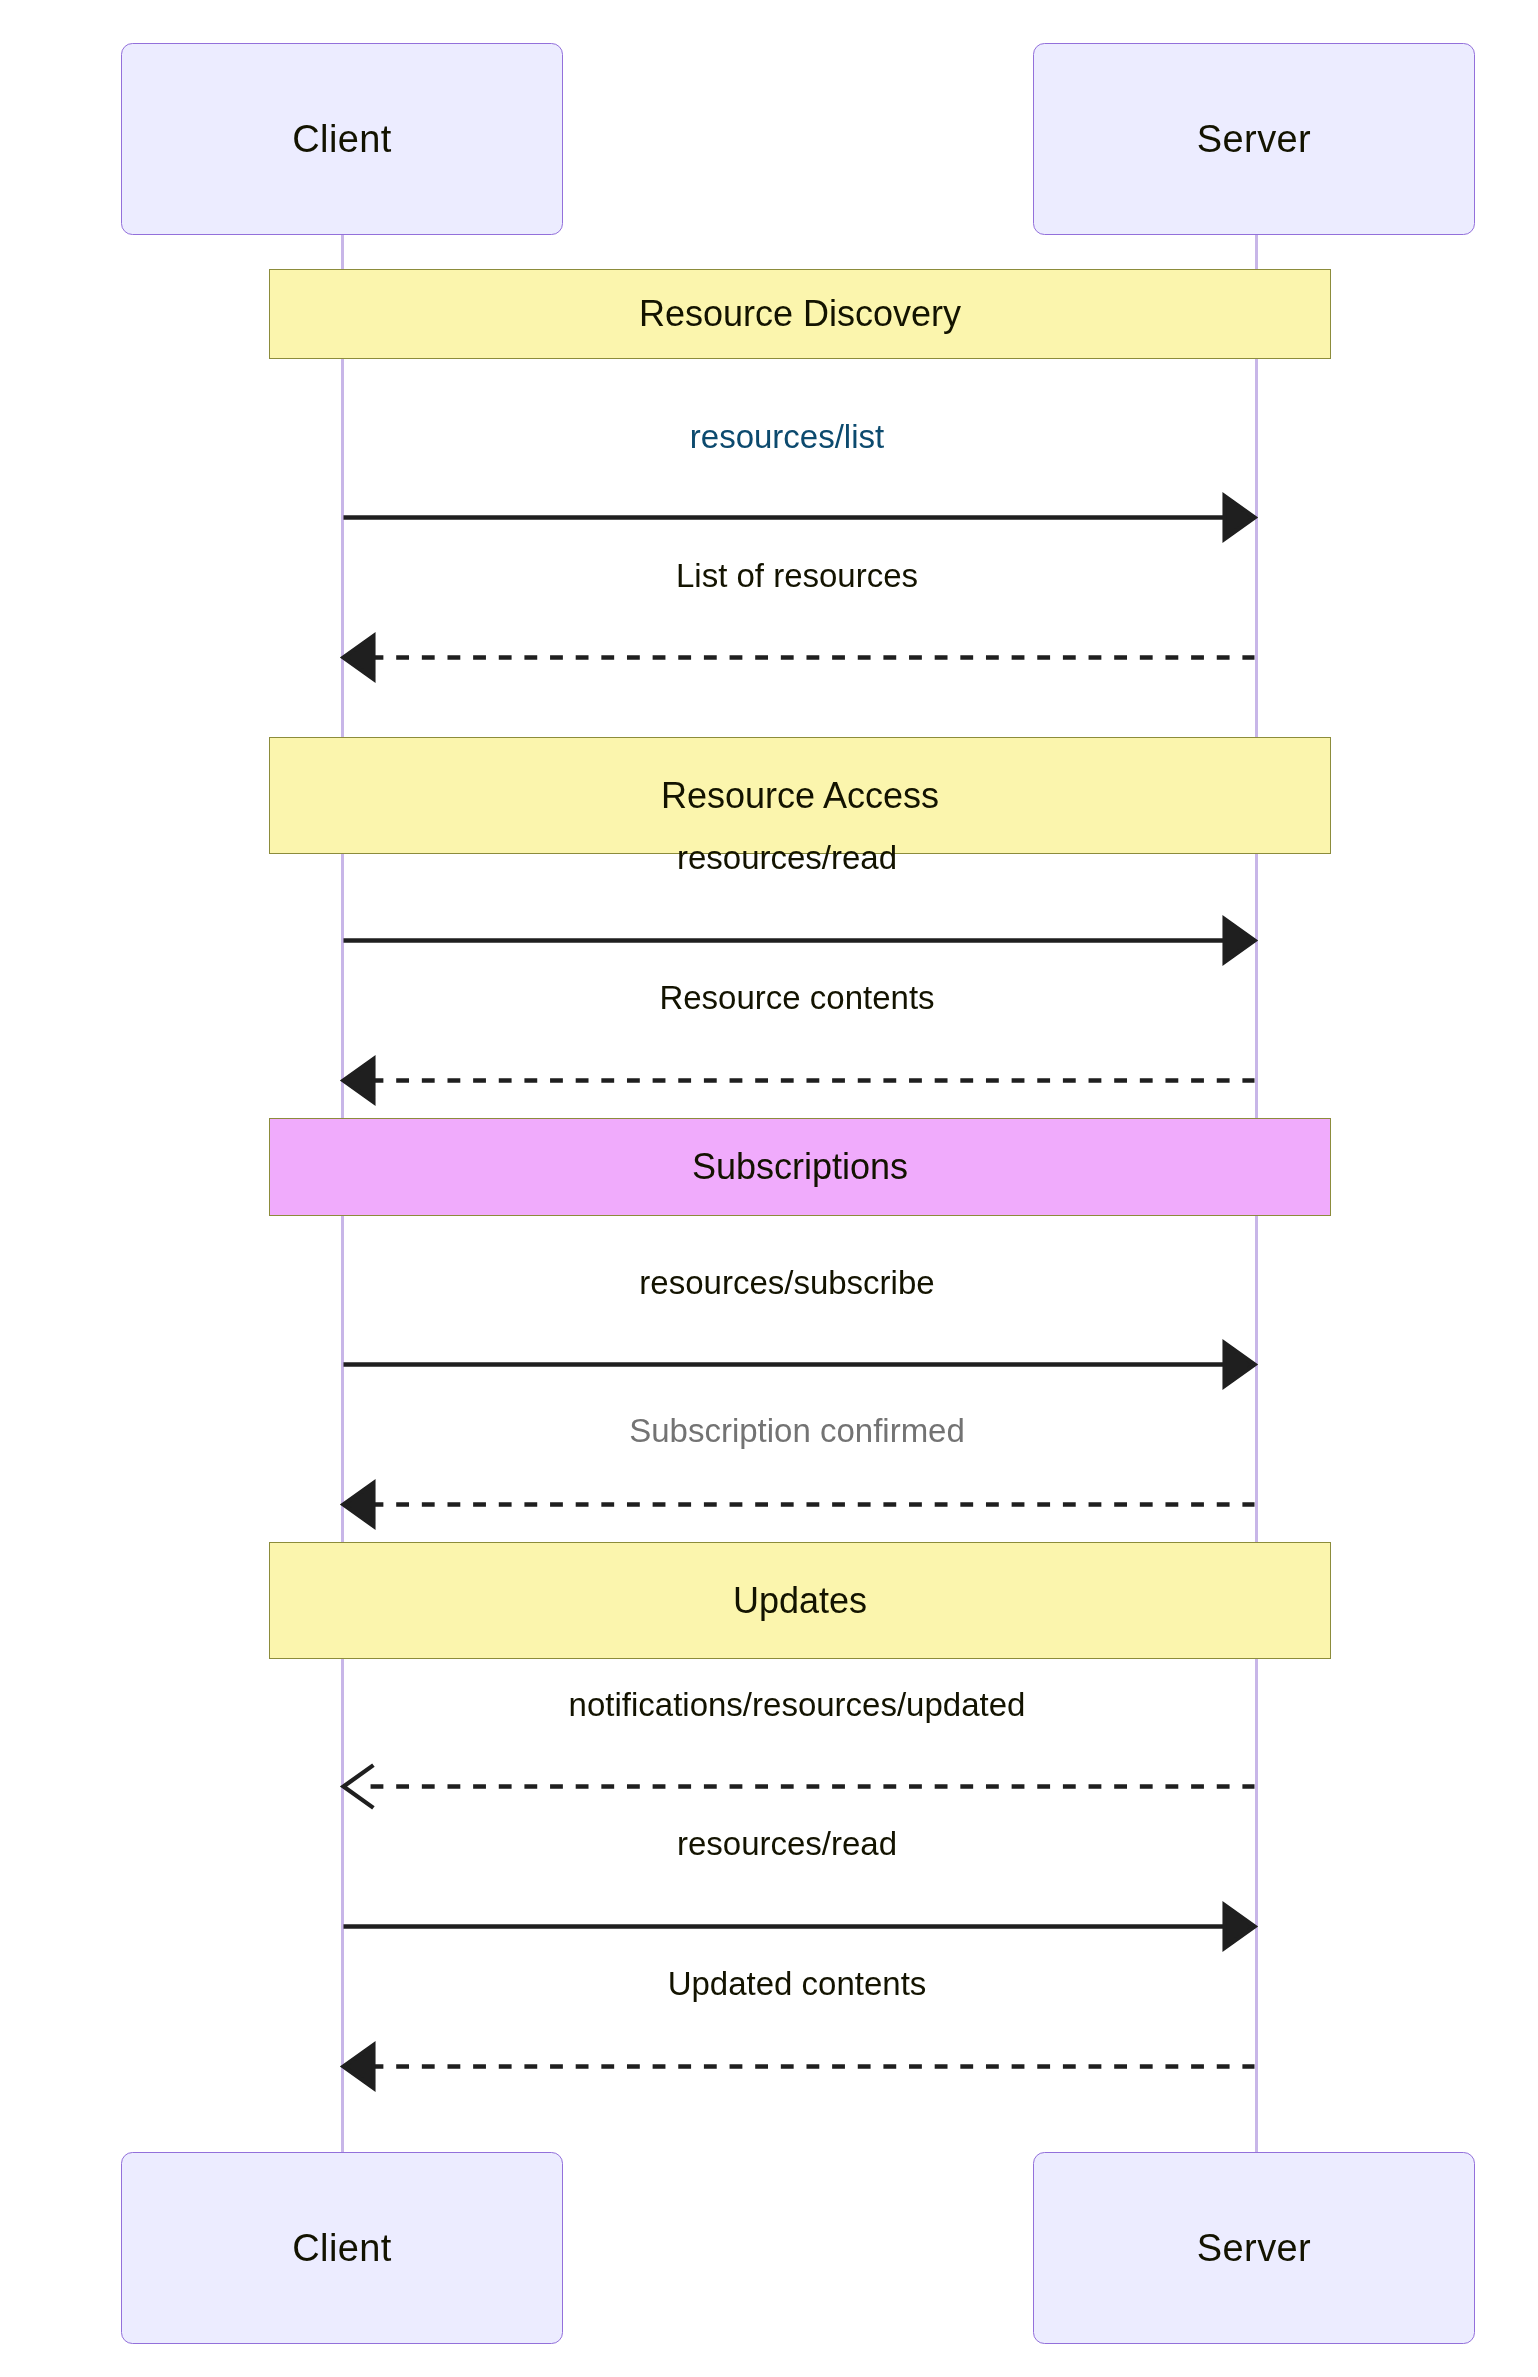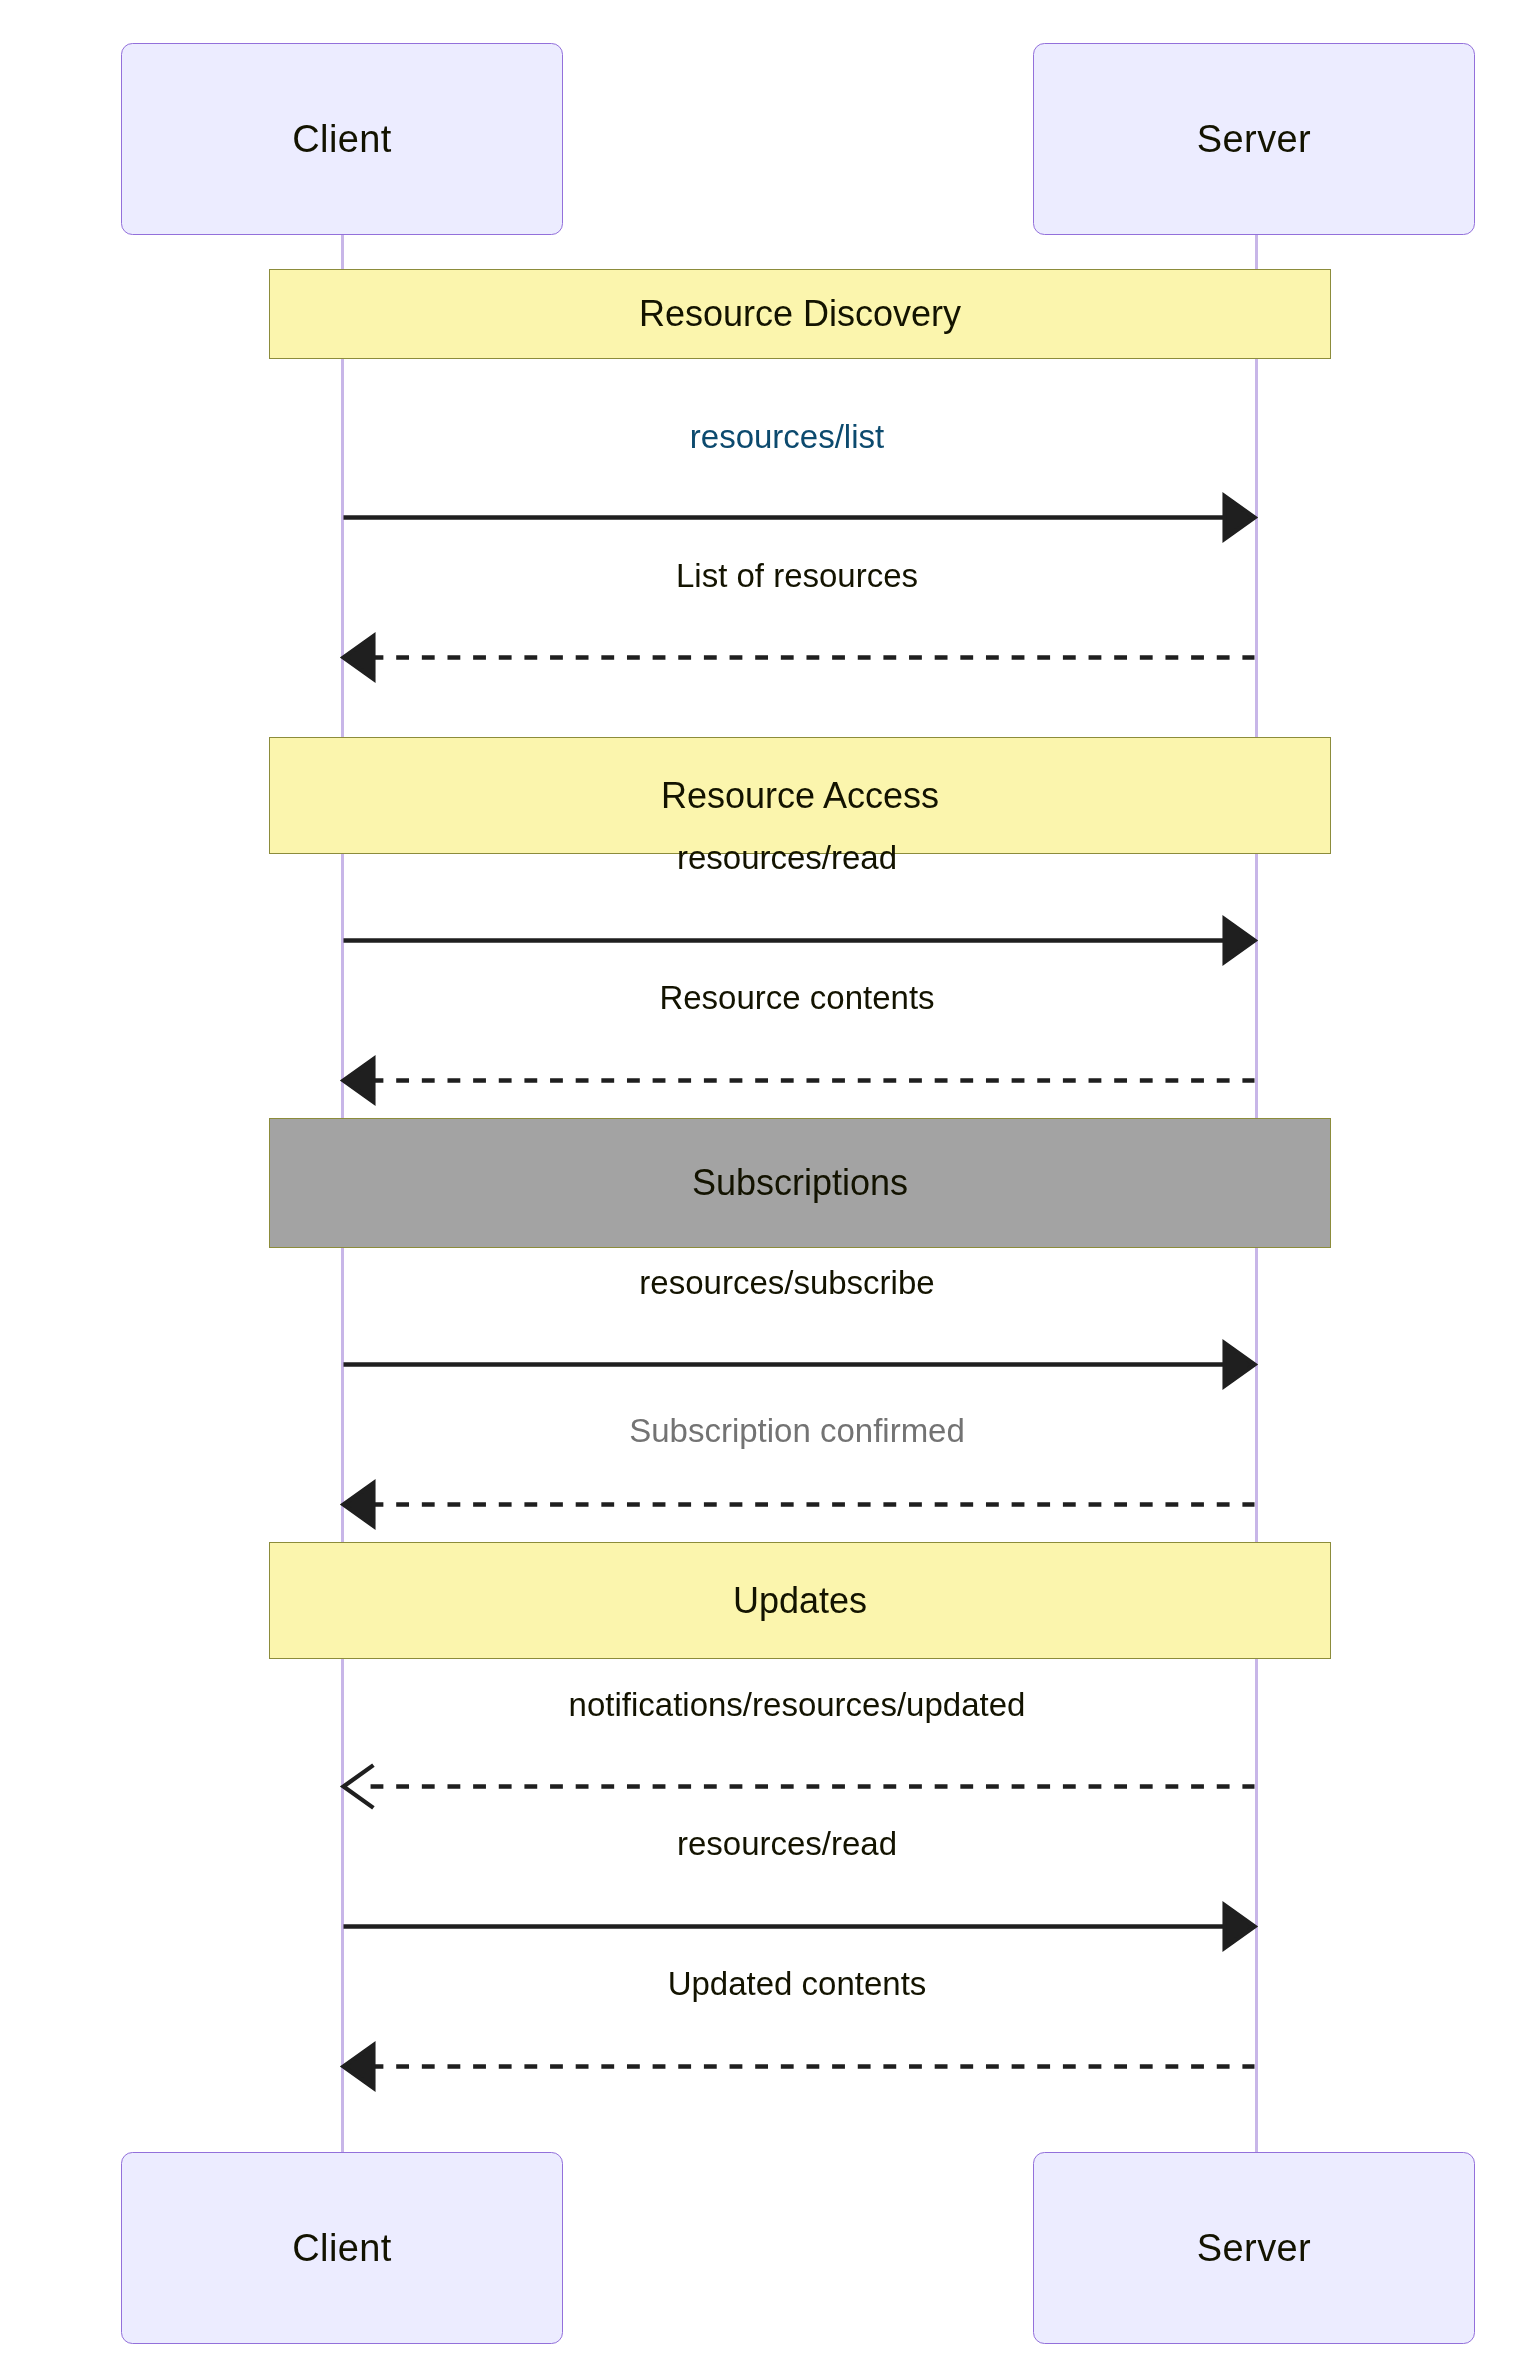--- a/index.html
+++ b/index.html
@@ -82,21 +82,21 @@
       <div class="lifeline" style="left: 1255px; top: 235px; height: 1917px; background: rgb(200, 182, 232);"></div>
     </div>
 
   <div id="sections-layer">
       <div class="section-band" style="left: 269px; top: 269px; width: 1062px; height: 90px; background: rgb(251, 245, 173); border-color: rgb(140, 140, 59);">
         <span class="section-band-label" style="color: rgb(19, 19, 0);">Resource Discovery</span>
       </div>
       <div class="section-band" style="left: 269px; top: 693px; width: 1062px; height: 117px; background: rgb(251, 245, 173); border-color: rgb(140, 140, 59); margin-top: 44px;">
         <span class="section-band-label" style="color: rgb(19, 19, 0);">Resource Access</span>
       </div>
-      <div class="section-band" style="left: 269px; top: 1118px; width: 1062px; height: 130px; background: #a3a3a3; border-color: rgb(140, 140, 59);">
+      <div class="section-band" style="left: 269px; top: 1118px; width: 1062px; height: 98px; background: #f0abfc; border-color: rgb(140, 140, 59);">
         <span class="section-band-label" style="color: rgb(19, 19, 0);">Subscriptions</span>
       </div>
       <div class="section-band" style="left: 269px; top: 1542px; width: 1062px; height: 117px; background: rgb(251, 245, 173); border-color: rgb(140, 140, 59);">
         <span class="section-band-label" style="color: rgb(19, 19, 0);">Updates</span>
       </div>
     </div>
 
   <div id="messages-layer">
       <div class="message-label" style="left: 787px; top: 418px; color: #0c4a6e;">resources/list</div>
       <svg width="968" height="57" class="message-line" style="left: 315px; top: 489px;" viewBox="0 0 1359 80">

